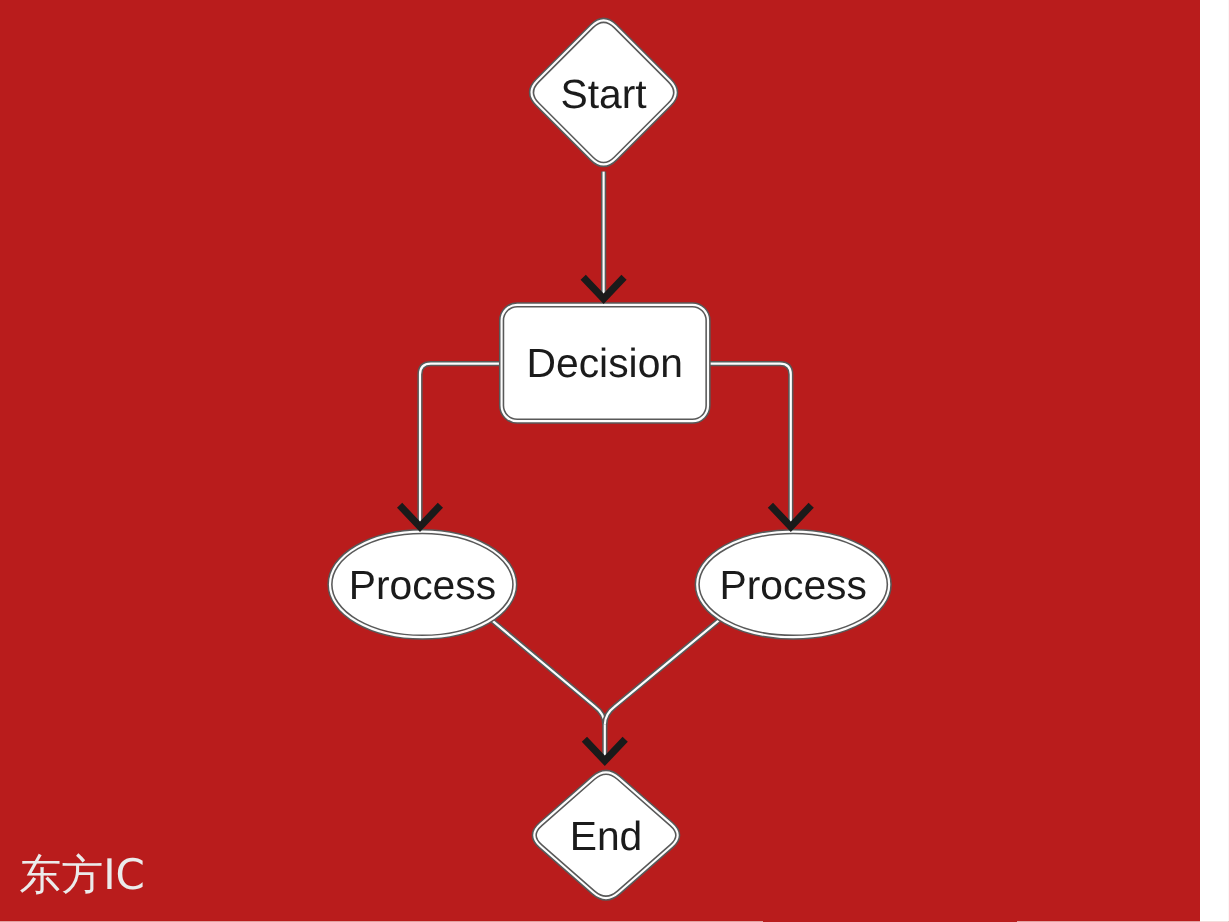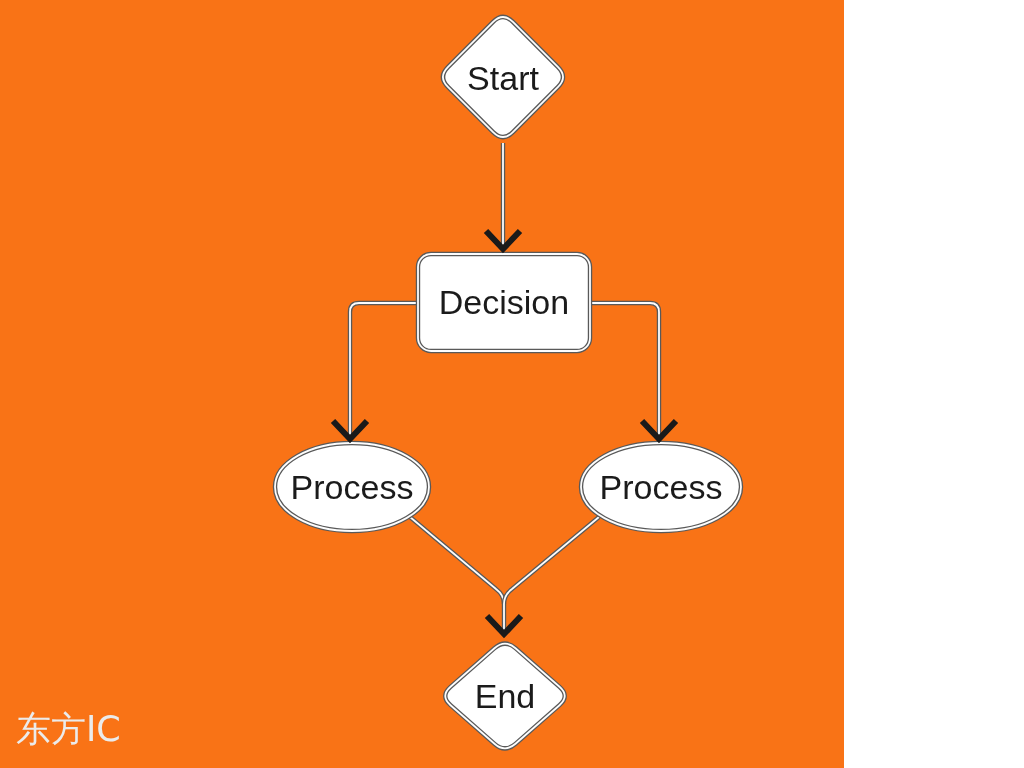--- a/index.html
+++ b/index.html
@@ -2,21 +2,21 @@
 <html><head>
 <meta charset="utf-8">
 <style>
   html, body {
     margin: 0; padding: 0;
     width: 1024px; height: 768px;
     background: #ffffff;
     overflow: hidden;
     font-family: "Liberation Sans", sans-serif;
   }
-  .stage { position: relative; width: 844px; height: 768px; background: #f97316; }
+  .stage { position: relative; width: 1000px; height: 768px; background: #b91c1c; }
   svg { display: block; }
   .edge-outer { fill: none; stroke: #595959; stroke-width: 4.4; }
   .edge-core  { fill: none; stroke: #fdfdfd; stroke-width: 1.8; }
   .shape-outer { fill: #ffffff; stroke: #595959; stroke-width: 4.4; }
   .shape-core  { fill: none;    stroke: #fdfdfd; stroke-width: 1.8; }
   .arrowhead { fill: none; stroke: #1a1a1a; stroke-width: 6; stroke-linecap: butt; stroke-linejoin: miter; }
   .node-label {
     font-family: "Liberation Sans", sans-serif;
     font-size: 34px;
     fill: #1b1b1b;

